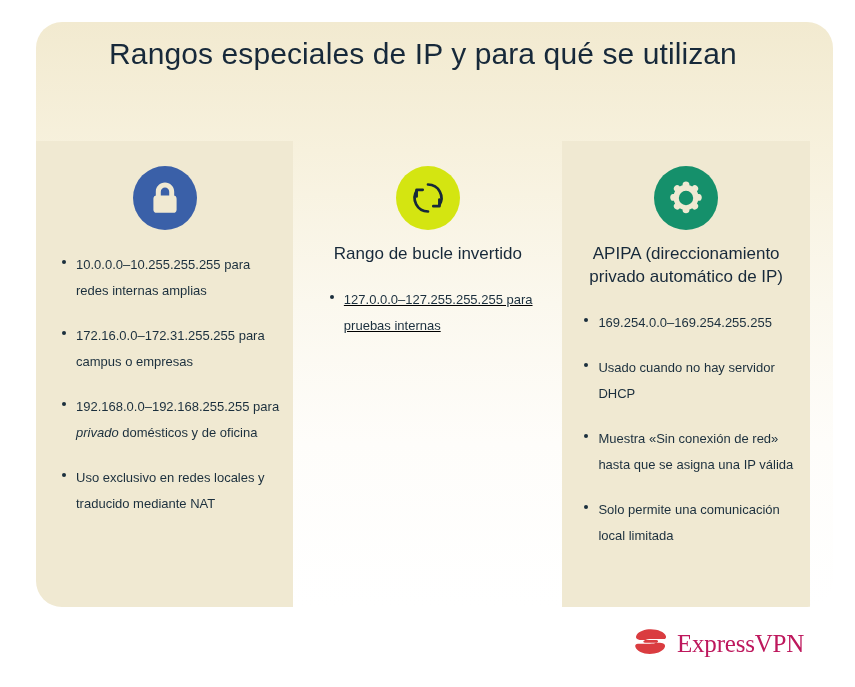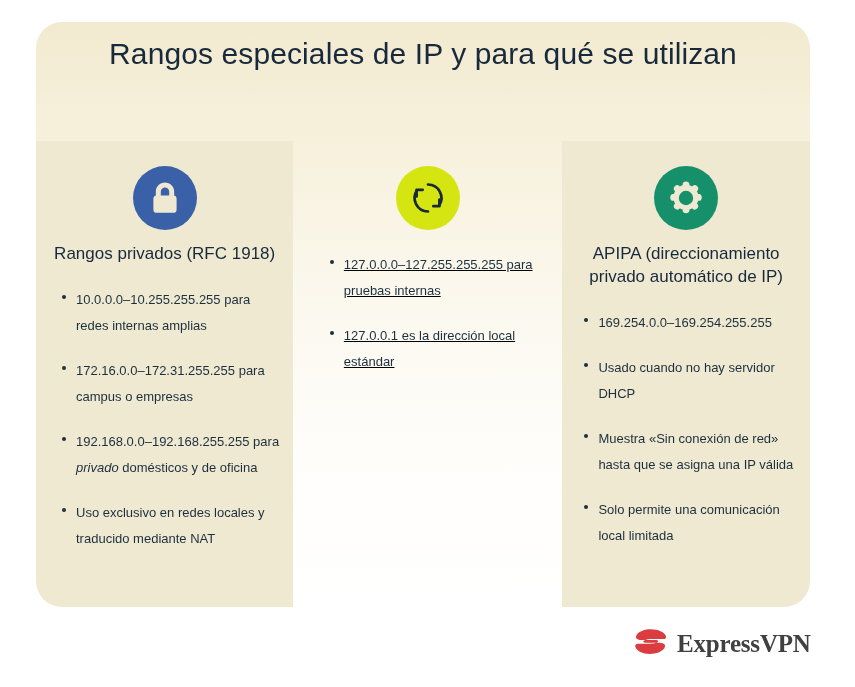--- a/index.html
+++ b/index.html
@@ -24,20 +24,21 @@
   
   .card {
     position: absolute;
     left: 36px;
     top: 22px;
     width: 774px;
     height: 585px;
     border-radius: 26px;
     background: linear-gradient(180deg, #f2ead0 0%, #f7f1dd 22%, #fbf8ee 48%, #fefdfa 72%, #ffffff 100%);
     overflow: hidden;
+    padding-left: 23px;
   }
 
   
   .title-wrap {
     position: absolute;
     left: 0;
     top: 12px;
     width: 774px;
     text-align: center;
   }
@@ -154,22 +155,22 @@
     gap: 9px;
   }
   .logo-mark {
     width: 34px;
     height: 30px;
     flex: 0 0 auto;
   }
   .logo-text {
     font-family: "Liberation Serif", serif;
     font-size: 25px;
-    font-weight: 700;
-    color: #404040;
+    font-weight: 400;
+    color: #be185d;
     letter-spacing: -0.2px;
     line-height: 1;
   }
 </style>
 </head>
 <body>
 
 <div class="infographic">
 
   <div class="card">
@@ -180,43 +181,42 @@
 
     <div class="columns">
 
       <div class="col col-1">
         <div class="icon-badge icon-lock">
           <svg width="34" height="38" viewBox="0 0 34 38" aria-hidden="true">
             <path d="M17 3.5c-5.1 0-9.2 4.1-9.2 9.2v5.1h5.0v-5.1c0-2.3 1.9-4.2 4.2-4.2s4.2 1.9 4.2 4.2v5.1h5.0v-5.1c0-5.1-4.1-9.2-9.2-9.2z" fill="#f0e9d2"></path>
             <rect x="5.4" y="16.4" width="23.2" height="17.4" rx="3.4" fill="#f0e9d2"></rect>
           </svg>
         </div>
-        <div class="col-head">Rangos privados (RFC 1918)</div>
         <ul class="bullets">
           <li class="bullet">10.0.0.0–10.255.255.255 para redes internas amplias</li>
           <li class="bullet">172.16.0.0–172.31.255.255 para campus o empresas</li>
           <li class="bullet">192.168.0.0–192.168.255.255 para <i>privado</i> domésticos y de oficina</li>
           <li class="bullet">Uso exclusivo en redes locales y traducido mediante NAT</li>
         </ul>
       </div>
 
       <div class="col-gap"></div>
 
       <div class="col col-2">
         <div class="icon-badge icon-loop">
           <svg width="40" height="40" viewBox="0 0 40 40" aria-hidden="true">
             <path d="M20 6.5 A13.5 13.5 0 0 1 31.2 27.4" fill="none" stroke="#17293a" stroke-width="2.7" stroke-linecap="round"></path>
             <path d="M20 33.5 A13.5 13.5 0 0 1 8.8 12.6" fill="none" stroke="#17293a" stroke-width="2.7" stroke-linecap="round"></path>
             <path d="M31.4 21.6 L31.4 28.2 L25.3 28.2" fill="none" stroke="#17293a" stroke-width="2.7" stroke-linecap="round" stroke-linejoin="round"></path>
             <path d="M8.6 18.4 L8.6 11.8 L14.7 11.8" fill="none" stroke="#17293a" stroke-width="2.7" stroke-linecap="round" stroke-linejoin="round"></path>
           </svg>
         </div>
+        <div class="col-head">Rango de bucle invertido</div>
         <ul class="bullets">
           <li class="bullet">127.0.0.0–127.255.255.255 para pruebas internas</li>
-          <li class="bullet">127.0.0.1 es la dirección local estándar</li>
         </ul>
       </div>
 
       <div class="col-gap"></div>
 
       <div class="col col-3">
         <div class="icon-badge icon-gear">
           <svg width="38" height="38" viewBox="0 0 38 38" aria-hidden="true">
             <path d="M19 2.6c-1.9 0-3.4 1.2-3.4 2.7v1.0c-1.0.3-1.9.7-2.8 1.2l-.7-.7c-1.1-1.1-3.0-.9-4.3.4s-1.5 3.2-.4 4.3l.7.7c-.5.9-.9 1.8-1.2 2.8h-1.0c-1.5 0-2.7 1.5-2.7 3.4s1.2 3.4 2.7 3.4h1.0c.3 1.0.7 1.9 1.2 2.8l-.7.7c-1.1 1.1-.9 3.0.4 4.3s3.2 1.5 4.3.4l.7-.7c.9.5 1.8.9 2.8 1.2v1.0c0 1.5 1.5 2.7 3.4 2.7s3.4-1.2 3.4-2.7v-1.0c1.0-.3 1.9-.7 2.8-1.2l.7.7c1.1 1.1 3.0.9 4.3-.4s1.5-3.2.4-4.3l-.7-.7c.5-.9.9-1.8 1.2-2.8h1.0c1.5 0 2.7-1.5 2.7-3.4s-1.2-3.4-2.7-3.4h-1.0c-.3-1.0-.7-1.9-1.2-2.8l.7-.7c1.1-1.1.9-3.0-.4-4.3s-3.2-1.5-4.3-.4l-.7.7c-.9-.5-1.8-.9-2.8-1.2v-1.0c0-1.5-1.5-2.7-3.4-2.7z" fill="#f0e9d2"></path>
             <circle cx="19" cy="19" r="7.2" fill="#15906b"></circle>

